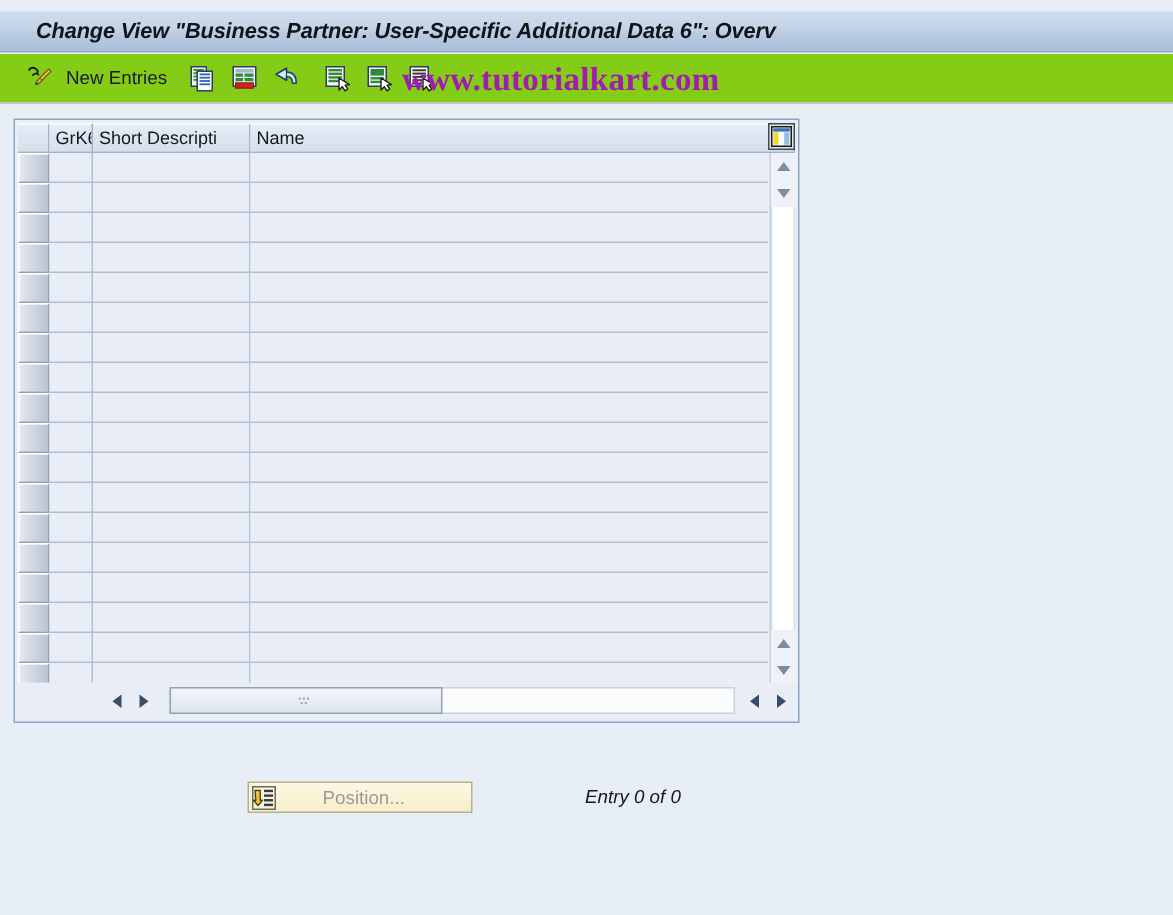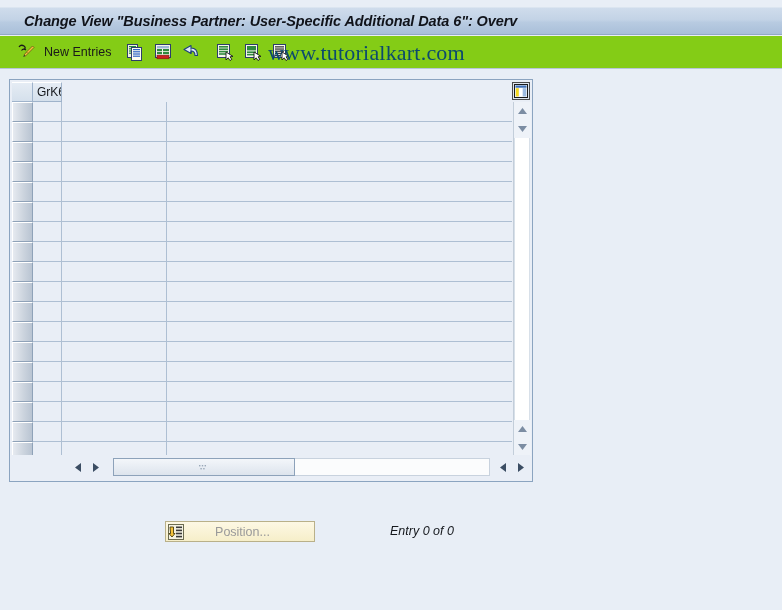--- a/index.html
+++ b/index.html
@@ -71,22 +71,22 @@
     padding: 0 4px;
   }
   .tb-gap { width: 6px; height: 1px; }
 
   .watermark {
     position: absolute;
     left: 268px;
     top: 40px;
     font-family: "Liberation Serif", serif;
     font-size: 22px;
-    font-weight: normal;
-    color: #0c4a6e;
+    font-weight: bold;
+    color: #a21caf;
     white-space: nowrap;
     letter-spacing: 0.2px;
     pointer-events: none;
   }
 
   
   .table-wrap {
     position: absolute;
     left: 9px;
     top: 79px;
@@ -378,20 +378,22 @@
 
 </div>
 
 <div class="watermark">www.tutorialkart.com</div>
 
 <div class="table-wrap">
 
   <div class="grid-head">
     <div class="hcell sel"></div>
     <div class="hcell c0">GrK6</div>
+    <div class="hcell c1">Short Descripti</div>
+    <div class="hcell c2">Name</div>
   </div>
 
   <div class="colcfg">
     <svg width="14" height="14" viewBox="0 0 14 14">
       <rect x="0.5" y="0.5" width="13" height="13" fill="#eef2f7" stroke="#1a1a1a" stroke-width="1"></rect>
       <rect x="1.5" y="1.5" width="11" height="2.2" fill="#3f6fb5"></rect>
       <rect x="1.8" y="4.2" width="3" height="8.2" fill="#f5d81e"></rect>
       <rect x="5.3" y="4.2" width="3" height="8.2" fill="#ffffff"></rect>
       <rect x="8.8" y="4.2" width="3.4" height="8.2" fill="#9dbbe0"></rect>
     </svg>

